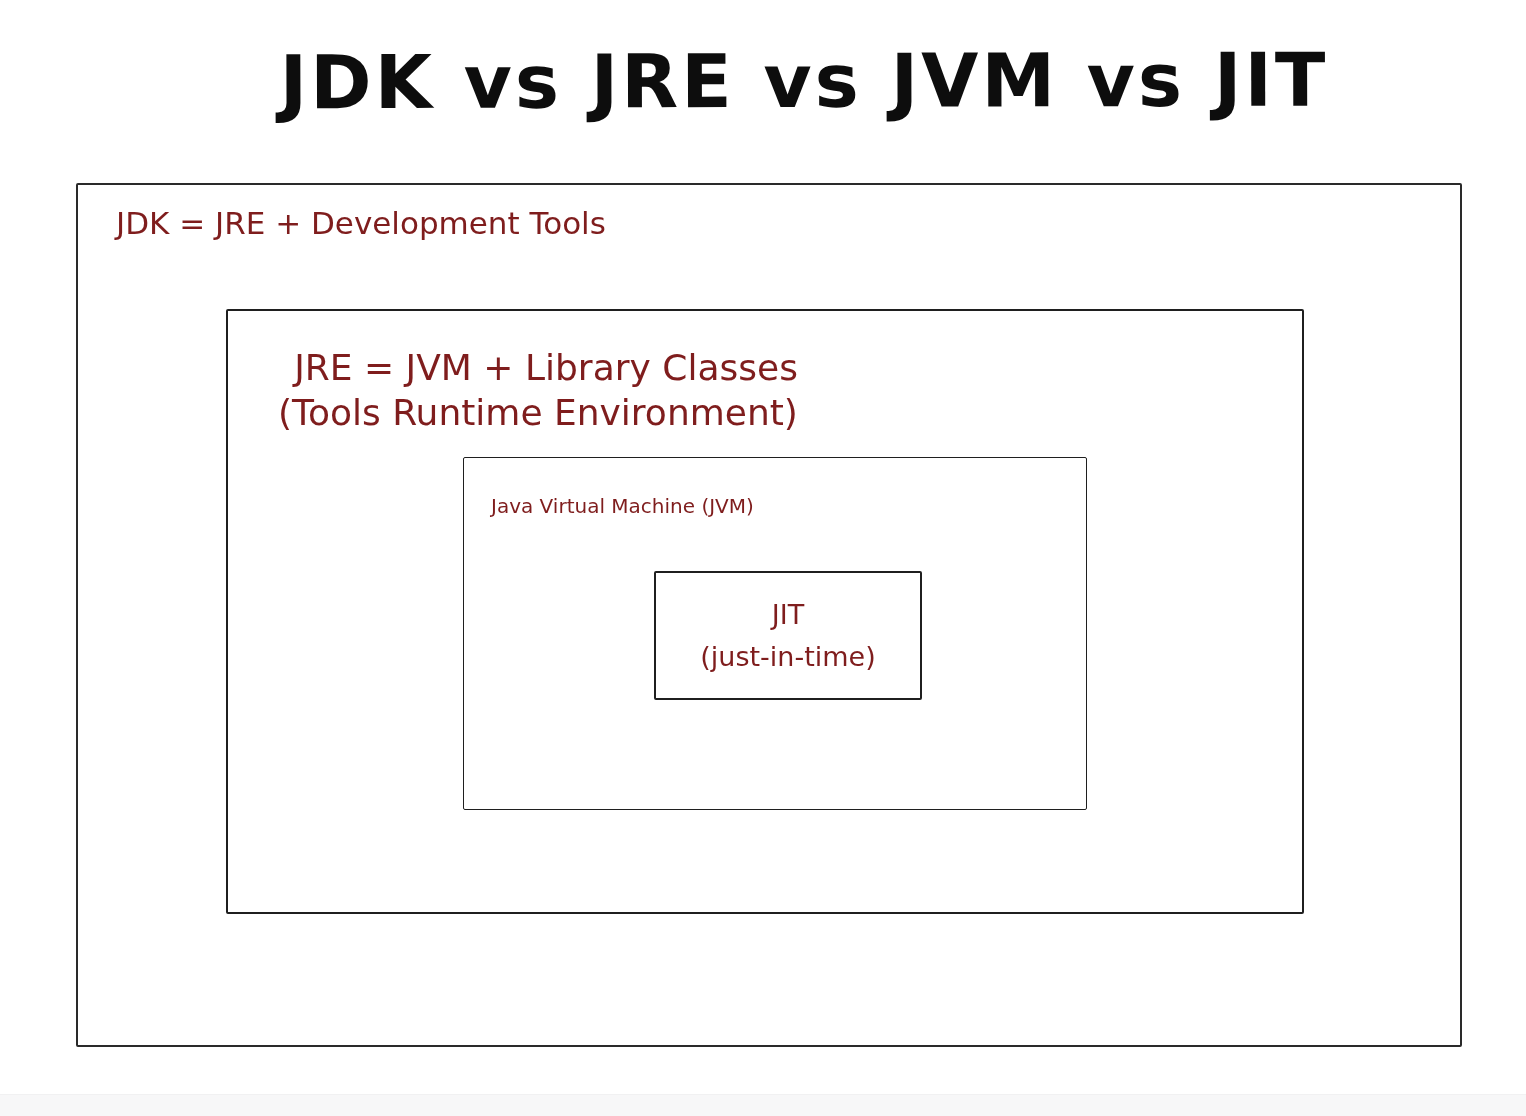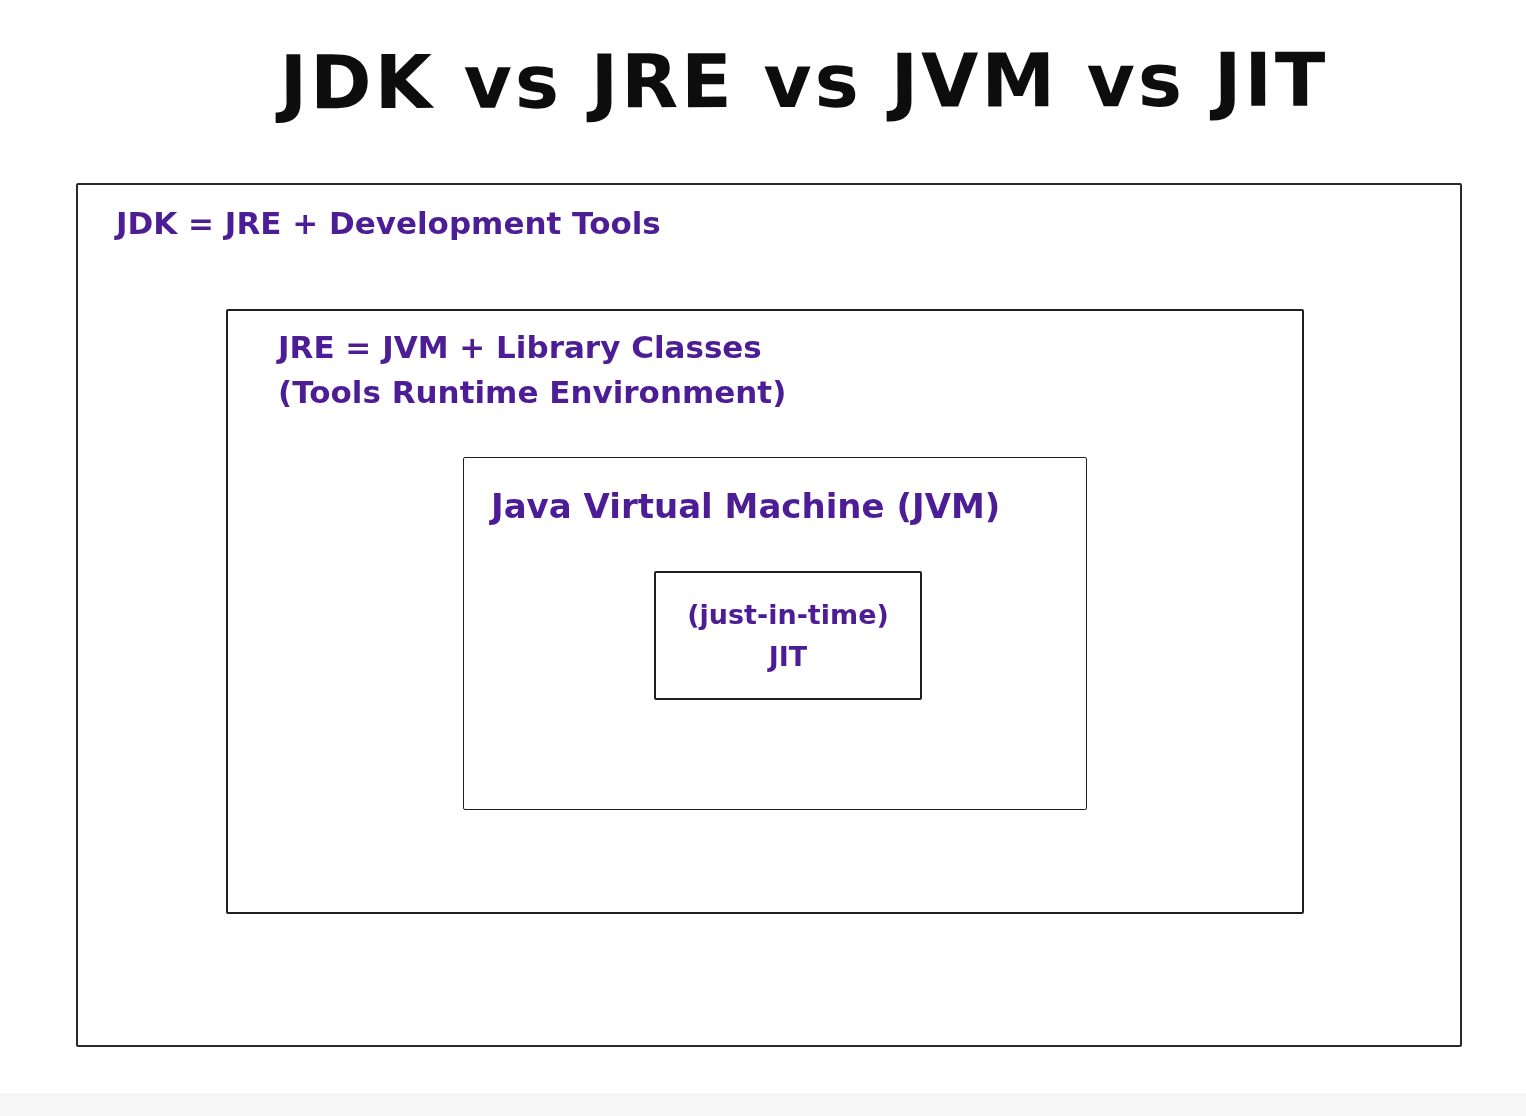--- a/index.html
+++ b/index.html
@@ -67,42 +67,43 @@
     left: 190px;   
     top: 113px;
     width: 268px;
     height: 129px;
     display: flex;
     flex-direction: column;
     align-items: center;
     justify-content: center;
   }
   .label {
-    font-weight: 700;
-    color: #4c1d95;
+    font-weight: 400;
+    color: #7f1d1d;
     line-height: 45px;
     white-space: nowrap;
   }
   .label-jdk {
     position: absolute;
     left: 38px;
     top: 16px;
     font-size: 31px;
   }
   .label-jre {
     position: absolute;
     left: 50px;
-    top: 14px;
-    font-size: 31px;
+    top: 34px;
+    font-size: 36px;
+    text-align: right;
   }
   .label-jvm {
     position: absolute;
     left: 27px;
     top: 26px;
-    font-size: 34px;
+    font-size: 20px;
   }
   .label-jit {
     font-size: 27px;
     line-height: 42px;
     text-align: center;
   }
   .label .line {
     display: block;
   }
   .footer-strip {
@@ -134,22 +135,22 @@
         <span class="line">JRE = JVM + Library Classes</span>
         <span class="line">(Tools Runtime Environment)</span>
       </div>
 
       <div class="box box-jvm">
 
         <div class="label label-jvm">Java Virtual Machine (JVM)</div>
 
         <div class="box box-jit">
           <div class="label label-jit">
+            <span class="line">JIT</span>
             <span class="line">(just-in-time)</span>
-            <span class="line">JIT</span>
           </div>
         </div>
 
       </div>
     </div>
   </div>
 
   <div class="footer-strip"></div>
 </div>
 

